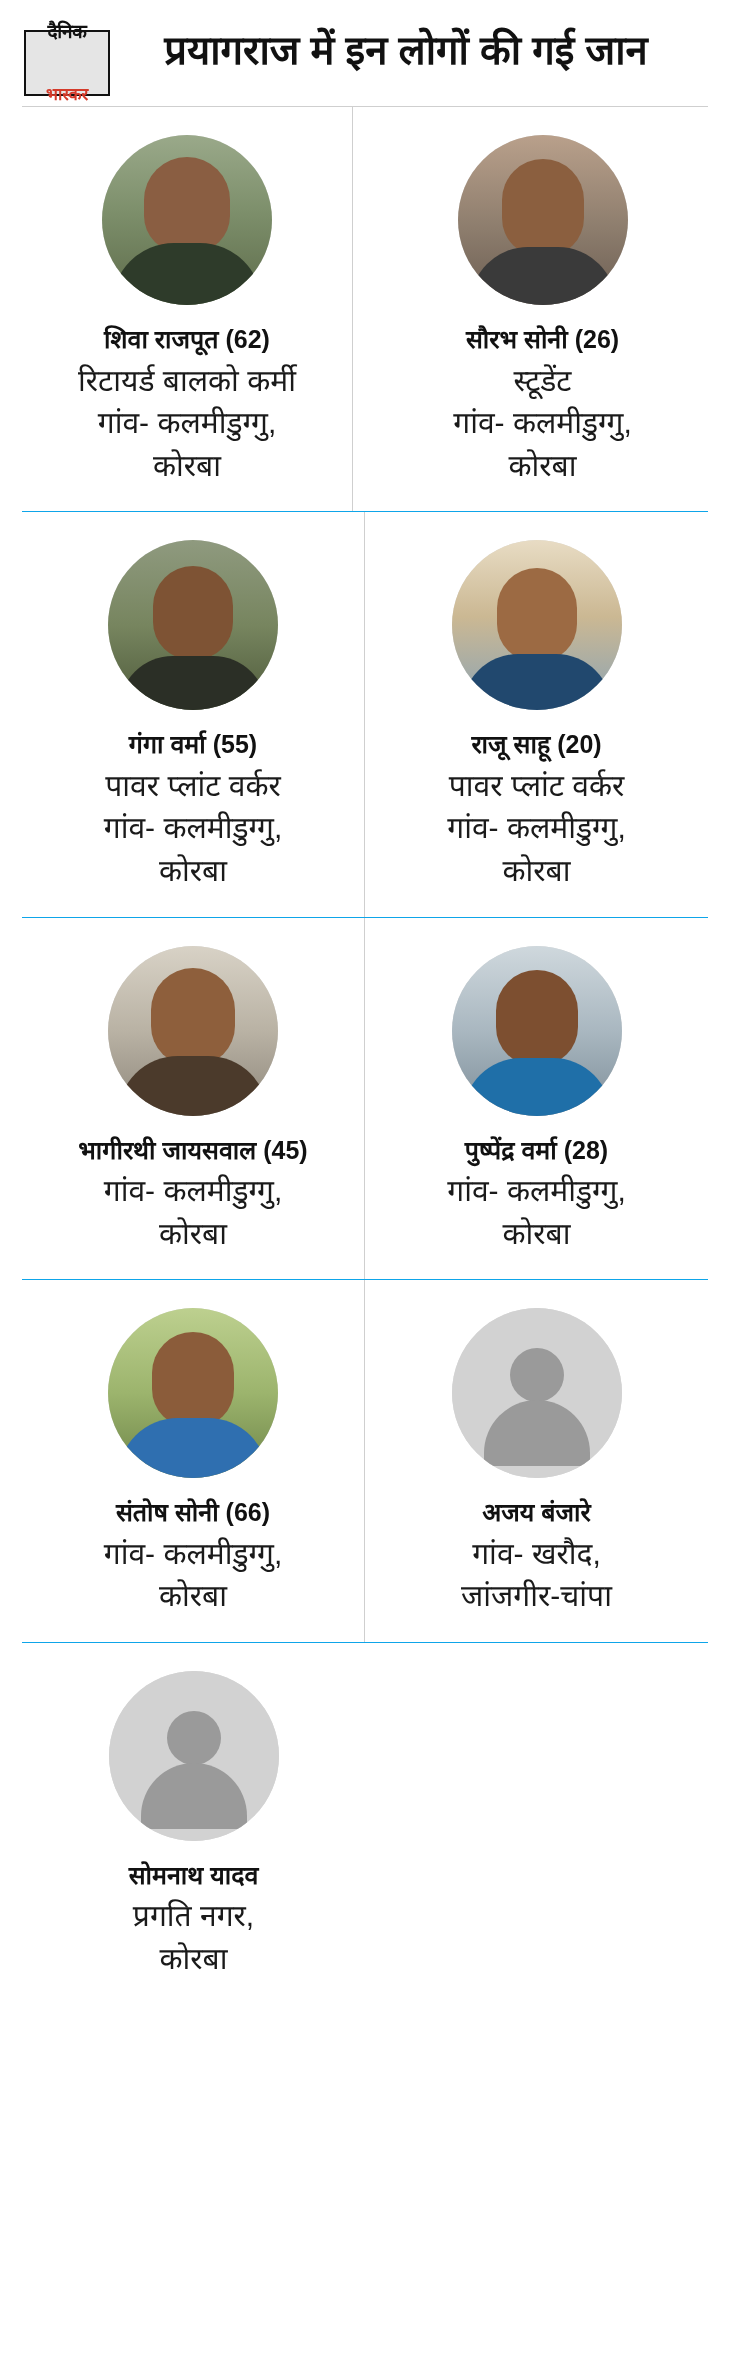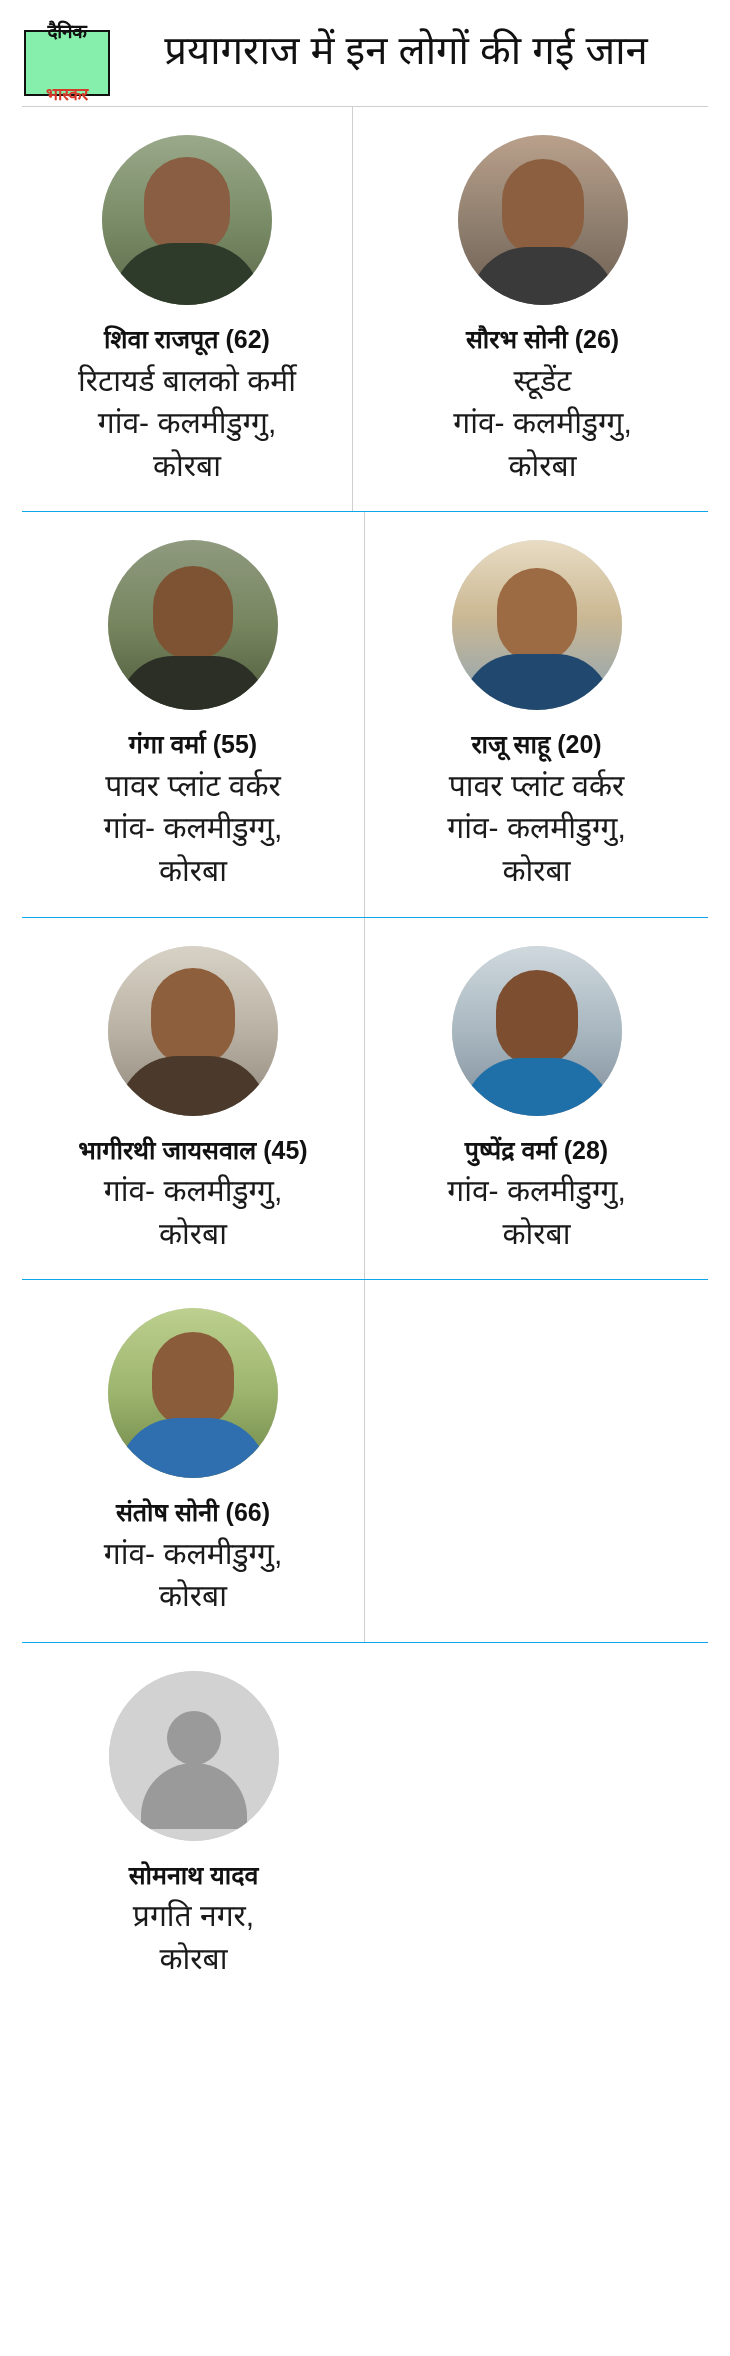--- a/index.html
+++ b/index.html
@@ -33,42 +33,42 @@
     width: 86px;
     min-width: 86px;
     height: 66px;
     border: 2px solid #111111;
     box-sizing: border-box;
     display: flex;
     flex-direction: column;
     align-items: center;
     justify-content: center;
     margin-top: 4px;
-    background: #86efac;
+    background: #e5e5e5;
   }
   .logo-line1 {
     font-size: 19px;
     font-weight: bold;
     line-height: 1.05;
     color: #111111;
     letter-spacing: -0.3px;
   }
   .logo-line2 {
     font-size: 17px;
     font-weight: bold;
     line-height: 1.05;
     color: #d43a2a;
     letter-spacing: -0.3px;
     margin-top: 44px;
   }
   .title {
     flex: 1;
     text-align: center;
     font-size: 40px;
-    font-weight: normal;
+    font-weight: bold;
     line-height: 1.32;
     color: #111111;
     padding: 0 6px 0 2px;
     margin-top: -2px;
   }
 
   
   .grid {
     width: 730px;
     box-sizing: border-box;
@@ -258,30 +258,41 @@
 
     <div class="row">
       <div class="cell left">
         <div class="avatar">
           <div class="photo p7"></div>
         </div>
         <div class="name">संतोष सोनी (66)</div>
         <div class="detail">गांव- कलमीडुग्गु,</div>
         <div class="detail">कोरबा</div>
       </div>
-    </div>
-
-    <div class="row">
       <div class="cell">
         <div class="avatar">
           <div class="ph-silhouette">
             <div class="head"></div>
               <div class="body"></div>
           </div>
         </div>
+        <div class="name">अजय बंजारे</div>
+        <div class="detail">गांव- खरौद,</div>
+        <div class="detail">जांजगीर-चांपा</div>
+      </div>
+    </div>
+
+    <div class="row">
+      <div class="cell">
+        <div class="avatar">
+          <div class="ph-silhouette">
+            <div class="head"></div>
+              <div class="body"></div>
+          </div>
+        </div>
         <div class="name">सोमनाथ यादव</div>
         <div class="detail">प्रगति नगर,</div>
         <div class="detail">कोरबा</div>
       </div>
     </div>
 
   </div>
 </div>
 
 </body></html>

